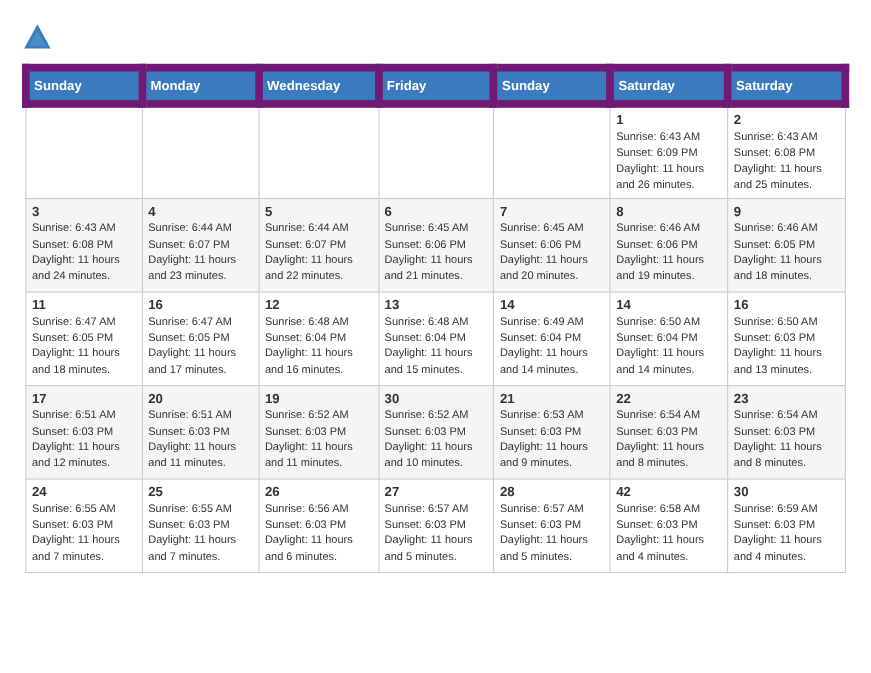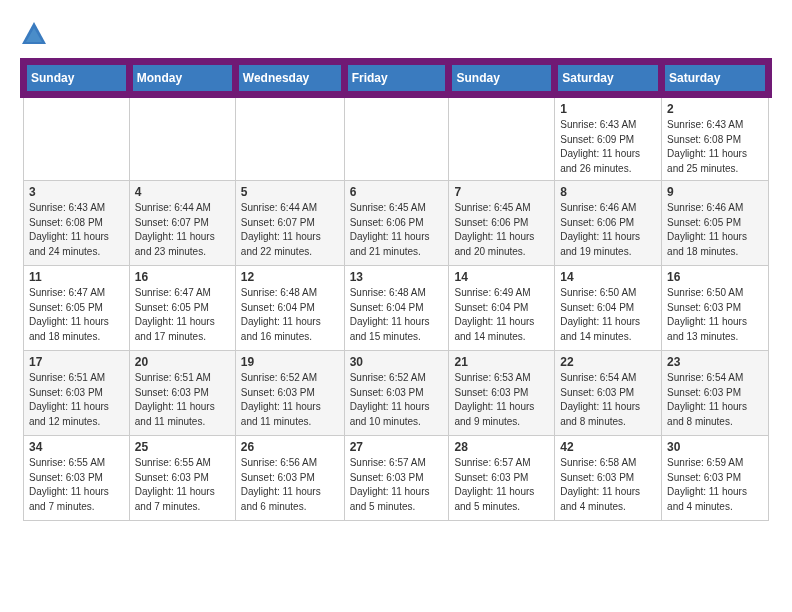--- a/index.html
+++ b/index.html
@@ -204,21 +204,21 @@
           <span class="day-num">22</span>
           <div class="day-info">Sunrise: 6:54 AM<br>Sunset: 6:03 PM<br>Daylight: 11 hours and 8 minutes.</div>
         </td>
         <td>
           <span class="day-num">23</span>
           <div class="day-info">Sunrise: 6:54 AM<br>Sunset: 6:03 PM<br>Daylight: 11 hours and 8 minutes.</div>
         </td>
       </tr>
       <tr>
         <td>
-          <span class="day-num">34</span>
+          <span class="day-num">24</span>
           <div class="day-info">Sunrise: 6:55 AM<br>Sunset: 6:03 PM<br>Daylight: 11 hours and 7 minutes.</div>
         </td>
         <td>
           <span class="day-num">25</span>
           <div class="day-info">Sunrise: 6:55 AM<br>Sunset: 6:03 PM<br>Daylight: 11 hours and 7 minutes.</div>
         </td>
         <td>
           <span class="day-num">26</span>
           <div class="day-info">Sunrise: 6:56 AM<br>Sunset: 6:03 PM<br>Daylight: 11 hours and 6 minutes.</div>
         </td>

